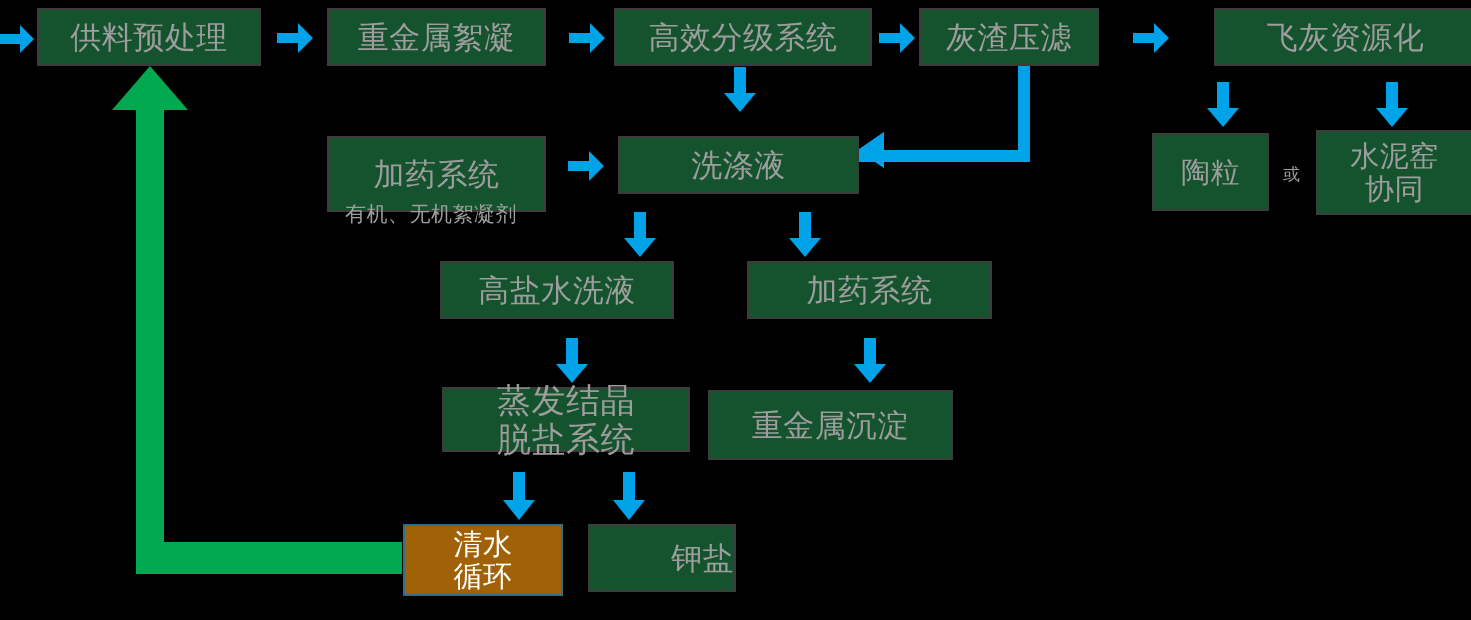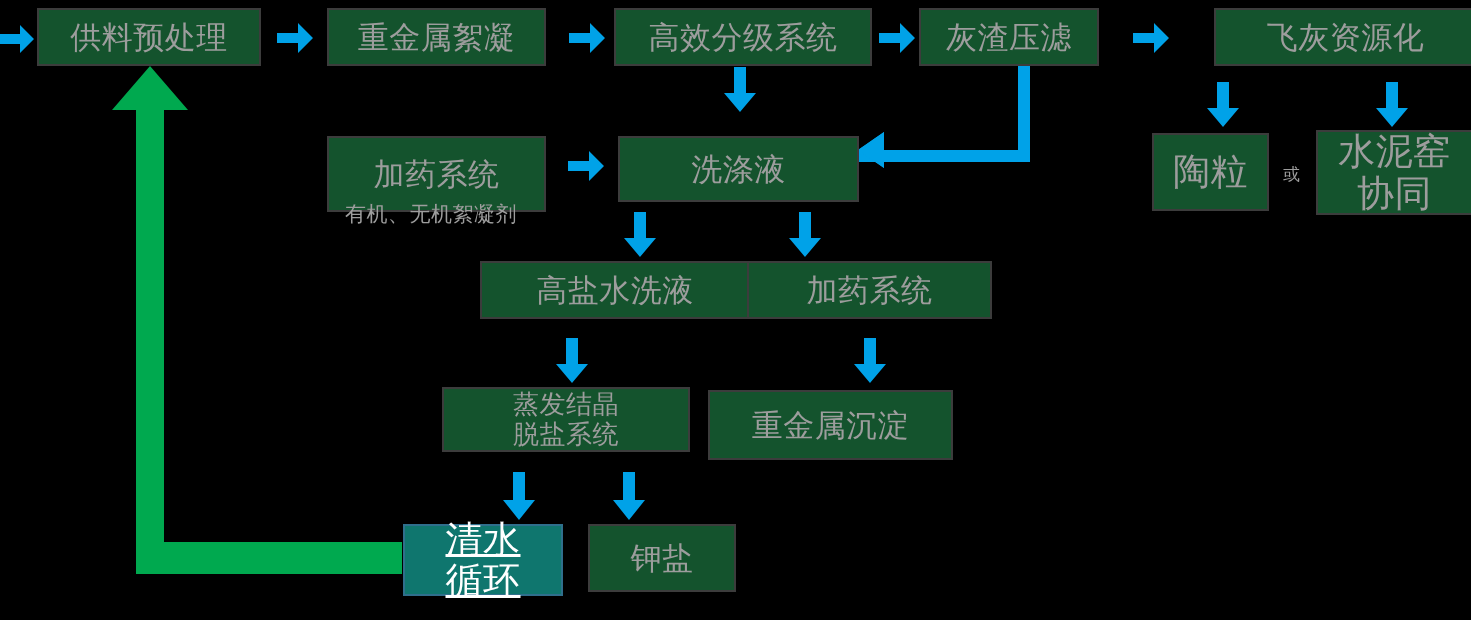--- a/index.html
+++ b/index.html
@@ -25,27 +25,26 @@
     display: flex;
     align-items: center;
     justify-content: center;
     text-align: center;
     line-height: 1.12;
     font-weight: 400;
     letter-spacing: 0.5px;
     white-space: pre-line;
   }
   .node.big   { font-size: 31px; }
-  .node.mid   { font-size: 37px; }
-  .node.small { font-size: 26px; }
+  .node.mid   { font-size: 29px; }
+  .node.small { font-size: 34px; }
   .node.accent {
-    background: #0f766e;
+    background: #a16207;
     border-color: #2f6f8c;
     color: #ffffff;
-    text-decoration: underline;
   }
   .caption {
     position: absolute;
     color: #9d9d9d;
     font-size: 21px;
     letter-spacing: 0.5px;
     white-space: nowrap;
   }
   .conj {
     position: absolute;
@@ -200,25 +199,25 @@
     <span>水泥窑
 协同</span>
   </div>
 
   <div class="node big" style="left:327px; top:136px; width:219px; height:76px;">
     <span>加药系统</span>
   </div>
 
   <div class="caption" style="left:345px; top:200px;">有机、无机絮凝剂</div>
 
-  <div class="node big" style="left:618px; top:136px; width:241px; height:66px;">
+  <div class="node big" style="left:618px; top:136px; width:241px; height:58px;">
     <span>洗涤液</span>
   </div>
 
-  <div class="node big" style="left:440px; top:261px; width:270px; height:58px;margin-left:40px;">
+  <div class="node big" style="left:440px; top:261px; width:234px; height:58px;">
     <span>高盐水洗液</span>
   </div>
 
   <div class="node big" style="left:747px; top:261px; width:245px; height:58px;">
     <span>加药系统</span>
   </div>
 
   <div class="node small" style="left:442px; top:387px; width:248px; height:65px;">
     <span>蒸发结晶
 脱盐系统</span>
@@ -226,17 +225,17 @@
 
   <div class="node big" style="left:708px; top:390px; width:245px; height:70px;justify-content:center;">
     <span>重金属沉淀</span>
   </div>
 
   <div class="node mid accent" style="left:403px; top:524px; width:160px; height:72px;">
     <span>清水
 循环</span>
   </div>
 
-  <div class="node big" style="left:588px; top:524px; width:148px; height:68px;">
+  <div class="node big" style="left:588px; top:524px; width:148px; height:68px;justify-content:flex-end;">
     <span>钾盐</span>
   </div>
 
 </div>
 
 </body></html>

